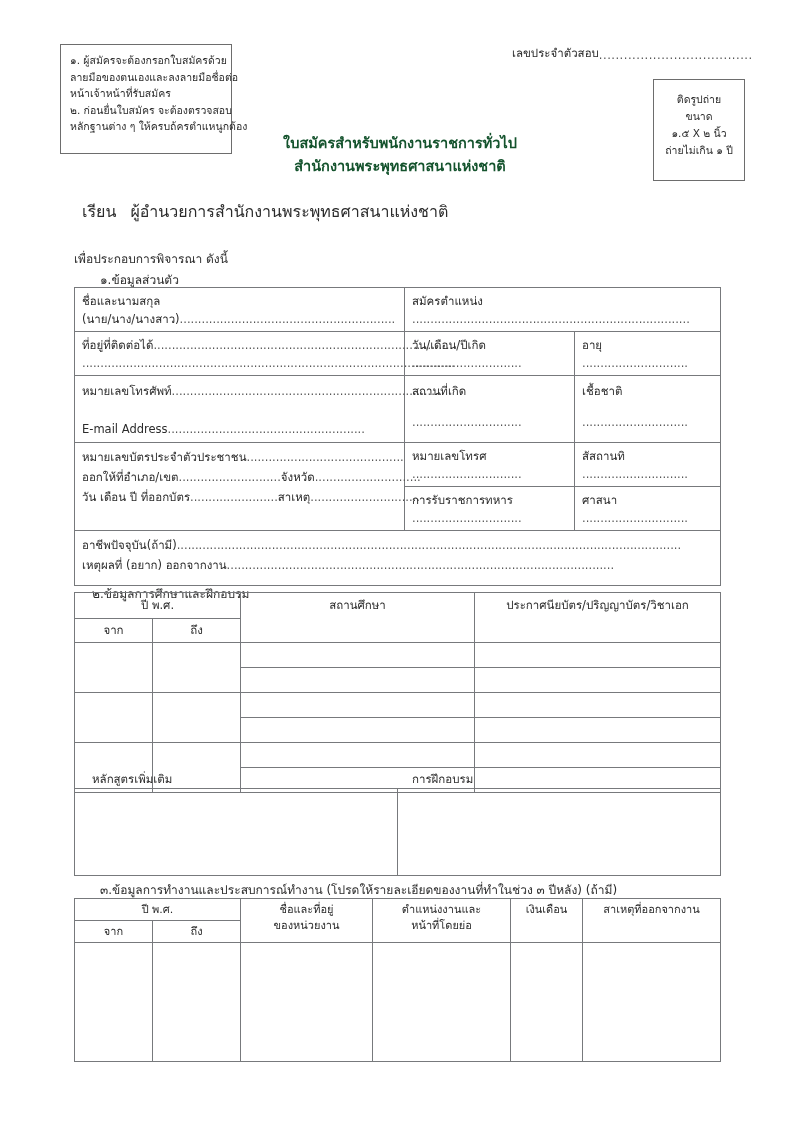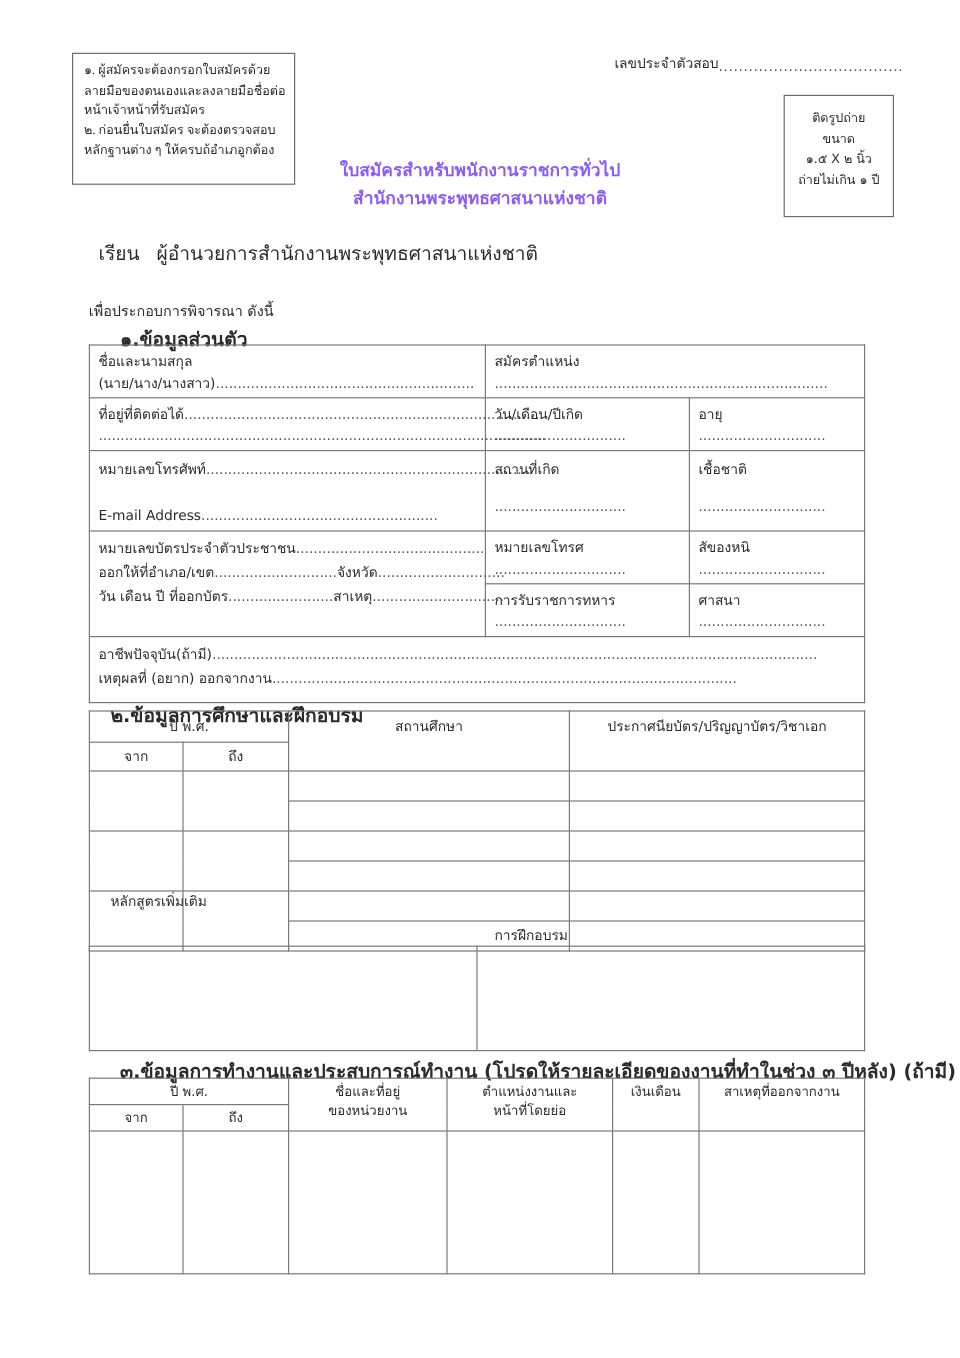--- a/index.html
+++ b/index.html
@@ -26,26 +26,25 @@
     overflow: hidden;
     white-space: nowrap;
     vertical-align: bottom;
     color: #555;
     letter-spacing: .5px;
   }
   
   .notice-box {
     left: 60px;
     top: 44px;
-    width: 186px;
+    width: 172px;
     height: 110px;
     border: 1px solid #6d6d6d;
     box-sizing: border-box;
     padding: 7px 8px 0 9px;
-    font-family: Liberation Serif, serif;
   }
   .notice-line {
     font-size: 10.5px;
     line-height: 16.5px;
     white-space: nowrap;
   }
   .exam-no {
     left: 512px;
     top: 44px;
     font-size: 11.5px;
@@ -69,21 +68,21 @@
   .title {
     left: 0;
     top: 132px;
     width: 800px;
     text-align: center;
   }
   .title-line {
     font-size: 14.5px;
     line-height: 23px;
     font-weight: 600;
-    color: #8b5cf6;
+    color: #14532d;
   }
   
   .salutation {
     left: 82px;
     top: 199px;
     font-size: 16px;
   }
   .salutation .lbl { margin-right: 14px; }
   .intro1 {
     left: 228px;
@@ -91,29 +90,28 @@
     font-size: 12px;
     white-space: nowrap;
   }
   .intro2 {
     left: 74px;
     top: 249px;
     font-size: 12px;
     white-space: nowrap;
   }
   .sec-label {
-    font-size: 16px;
-    white-space: nowrap;
-    font-weight: bold;
+    font-size: 12px;
+    white-space: nowrap;
   }
   .sec1-label { left: 100px; top: 270px; }
   .sec2-label { left: 92px;  top: 584px; }
   .sec3-label { left: 100px; top: 880px; }
   .sub-label  { font-size: 11.5px; }
-  .sub-left   { left: 92px;  top: 742px; }
+  .sub-left   { left: 92px;  top: 770px; }
   .sub-right  { left: 412px; top: 770px; }
 
   
   table {
     border-collapse: collapse;
     table-layout: fixed;
   }
   table td {
     border: 1px solid #77797c;
     vertical-align: top;
@@ -174,21 +172,21 @@
 </head>
 <body>
 
 <div class="page">
 
   <div class="abs notice-box">
     <div class="notice-line">๑. ผู้สมัครจะต้องกรอกใบสมัครด้วย</div>
     <div class="notice-line">ลายมือของตนเองและลงลายมือชื่อต่อ</div>
     <div class="notice-line">หน้าเจ้าหน้าที่รับสมัคร</div>
     <div class="notice-line">๒. ก่อนยื่นใบสมัคร จะต้องตรวจสอบ</div>
-    <div class="notice-line">หลักฐานต่าง ๆ ให้ครบถ้อำเภอูกต้อง</div>
+    <div class="notice-line">หลักฐานต่าง ๆ ให้ครบถ้ครตำแหนูกต้อง</div>
   </div>
 
   <div class="abs exam-no">
     <span>เลขประจำตัวสอบ</span><span class="dots">................................................</span>
   </div>
 
   <div class="abs photo-box">
     <div class="photo-line">ติดรูปถ่าย</div>
     <div class="photo-line">ขนาด</div>
     <div class="photo-line">๑.๕ X ๒ นิ้ว</div>
@@ -281,21 +279,21 @@
           </div>
         </td>
         <td>
           <div class="cell">
             <div class="row-line">หมายเลขโทรศ</div>
             <div class="row-line"><span class="dots-fill">..............................</span></div>
           </div>
         </td>
         <td>
           <div class="cell">
-            <div class="row-line">สัของหนิ</div>
+            <div class="row-line">สัสถานทิ</div>
             <div class="row-line"><span class="dots-fill">.............................</span></div>
           </div>
         </td>
       </tr>
 
       <tr>
         <td>
           <div class="cell">
             <div class="row-line">การรับราชการทหาร</div>
             <div class="row-line"><span class="dots-fill">..............................</span></div>

